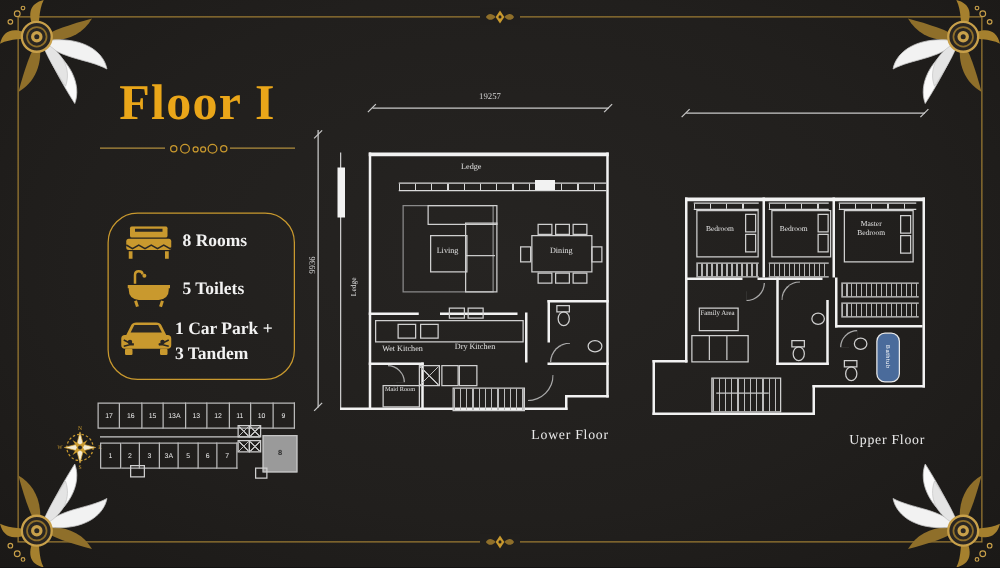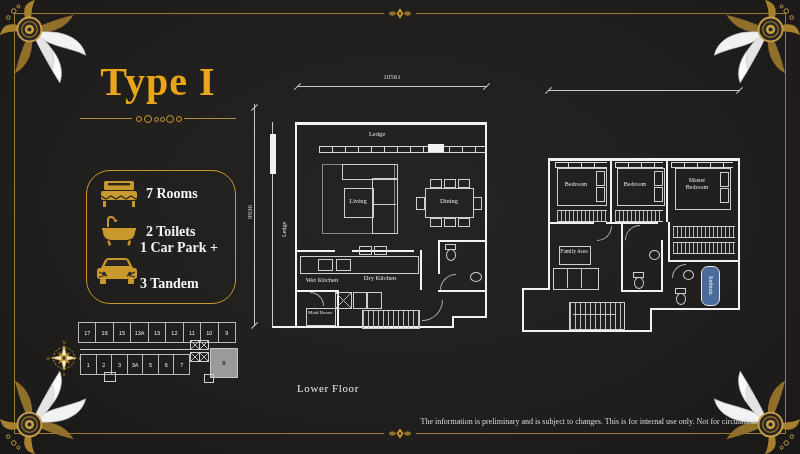--- a/index.html
+++ b/index.html
@@ -26,21 +26,21 @@
   .ticks{position:absolute;border-top:1px solid #d9d9d9;border-bottom:1px solid #d9d9d9;
     background:repeating-linear-gradient(90deg,#d9d9d9 0,#d9d9d9 1px,transparent 1px,transparent 13px);}
   .arc{position:absolute;border:1px solid #aaa;}
   .arc.tl{border-right:none;border-bottom:none;border-top-left-radius:100%;}
   .arc.tr{border-left:none;border-bottom:none;border-top-right-radius:100%;}
   .arc.br{border-left:none;border-top:none;border-bottom-right-radius:100%;}
   .rlabel{position:absolute;color:#e2e2e2;font:6.5px "Liberation Serif",serif;
           text-align:center;line-height:1.15;}
   .dimlabel{position:absolute;color:#d5d5d5;font:7px "Liberation Serif",serif;text-align:center;}
   .floorname{position:absolute;color:#eaeaea;font:11px "Liberation Serif",serif;
-             text-align:left;letter-spacing:.6px;margin-top:40px;}
+             text-align:right;letter-spacing:.6px;}
   .slash{position:absolute;width:1px;height:9px;background:#c9c9c9;transform:rotate(45deg);}
   
   .title{position:absolute;left:68px;top:58px;width:180px;text-align:center;
          color:#eaa619;font:600 40px "Liberation Serif",serif;letter-spacing:1px;}
   .divider{position:absolute;left:80px;top:112px;width:156px;height:12px;}
   .divider .ln{position:absolute;top:6px;width:52px;height:1px;background:#b08d3e;}
   .divider .dot{position:absolute;border:1px solid #c9992e;border-radius:50%;background:none;}
   .area{position:absolute;left:68px;top:122px;width:180px;text-align:center;
         color:#f5f5f5;font:700 27px "Liberation Serif",serif;}
   .ambox{position:absolute;left:86px;top:170px;width:148px;height:132px;
@@ -113,21 +113,21 @@
       <use href="#orn"></use>
     </svg>
 
   <span class="mid-orn" style="top:7px"><svg width="26" height="13">
         <use href="#orn-mid"></use>
       </svg></span>
   <span class="mid-orn" style="top:427px"><svg width="26" height="13">
         <use href="#orn-mid"></use>
       </svg></span>
 
-  <div class="title">Type I</div>
+  <div class="title">Floor I</div>
 
   <div class="divider">
     <i class="ln" style="left:0"></i>
       <i class="ln" style="right:0"></i>
     <i class="dot" style="left:56px;top:4px;width:4px;height:4px"></i>
     <i class="dot" style="left:64px;top:3px;width:6px;height:6px"></i>
     <i class="dot" style="left:74px;top:4.5px;width:3px;height:3px"></i>
     <i class="dot" style="left:80px;top:4.5px;width:3px;height:3px"></i>
     <i class="dot" style="left:86px;top:3px;width:6px;height:6px"></i>
     <i class="dot" style="left:96px;top:4px;width:4px;height:4px"></i>
@@ -139,47 +139,47 @@
   <span class="amicon" style="left:100px;top:181px">
     <svg width="38" height="27" viewBox="0 0 38 27">
       <rect x="4" y="0" width="30" height="9" rx="1.5" fill="#c9992e"></rect>
       <rect x="8" y="2" width="22" height="2.4" fill="#2a2723"></rect>
       <rect x="1" y="10" width="36" height="9" rx="2" fill="#c9992e"></rect>
       <path d="M1,15 l5,3 5,-3 5,3 5,-3 5,3 5,-3 5,3 2,-1" stroke="#2a2723" stroke-width="1.2" fill="none"></path>
       <rect x="3" y="20" width="3" height="6" fill="#c9992e"></rect>
       <rect x="32" y="20" width="3" height="6" fill="#c9992e"></rect>
     </svg>
   </span>
-  <div class="amlabel" style="left:146px;top:186px">7 Rooms</div>
+  <div class="amlabel" style="left:146px;top:186px">8 Rooms</div>
 
   <span class="amicon" style="left:102px;top:216px">
     <svg width="34" height="30" viewBox="0 0 34 30">
       <path d="M6,11 V4 q0,-3 3,-3 q3,0 3,2.5" stroke="#c9992e" stroke-width="2" fill="none"></path>
       <circle cx="13.5" cy="4.5" r="1.6" fill="#c9992e"></circle>
       <path d="M1,13 h32 v3 q0,7 -8,8 h-16 q-8,-1 -8,-8 z" fill="#c9992e"></path>
       <rect x="0" y="12" width="34" height="2.6" fill="#c9992e"></rect>
       <rect x="6" y="24.5" width="2.4" height="5" fill="#c9992e" transform="rotate(-18 7 27)"></rect>
       <rect x="26" y="24.5" width="2.4" height="5" fill="#c9992e" transform="rotate(18 27 27)"></rect>
     </svg>
   </span>
-  <div class="amlabel" style="left:146px;top:224px">2 Toilets</div>
+  <div class="amlabel" style="left:146px;top:224px">5 Toilets</div>
 
   <span class="amicon" style="left:96px;top:254px">
     <svg width="42" height="32" viewBox="0 0 42 32">
       <path d="M5,14 l4,-8 q1,-2 4,-2 h16 q3,0 4,2 l4,8 z" fill="#c9992e"></path>
       <path d="M8.5,12 l3,-6 h19 l3,6 z" fill="#2a2723"></path>
       <rect x="1" y="14" width="40" height="11" rx="3" fill="#c9992e"></rect>
       <path d="M3,18 l8,4 M39,18 l-8,4 M3,23 l8,-2 M39,23 l-8,-2" stroke="#2a2723" stroke-width="1.2"></path>
       <rect x="4" y="25" width="6" height="5" rx="1" fill="#c9992e"></rect>
       <rect x="32" y="25" width="6" height="5" rx="1" fill="#c9992e"></rect>
       <circle cx="8" cy="19.5" r="1.8" fill="#2a2723"></circle>
       <circle cx="34" cy="19.5" r="1.8" fill="#2a2723"></circle>
     </svg>
   </span>
-  <div class="amlabel" style="left:140px;top:240px">1 Car Park +</div>
+  <div class="amlabel" style="left:140px;top:256px">1 Car Park +</div>
   <div class="amlabel" style="left:140px;top:276px">3 Tandem</div>
 
   <span style="position:absolute;left:46px;top:340px;line-height:0">
     <svg width="36" height="36" viewBox="0 0 36 36">
       <circle cx="18" cy="18" r="10.5" fill="none" stroke="#c9992e" stroke-width="1" stroke-dasharray="2 1.6"></circle>
       <polygon points="18,5.5 20.6,15.4 30.5,18 20.6,20.6 18,30.5 15.4,20.6 5.5,18 15.4,15.4" fill="#f3ead2" stroke="#c9992e" stroke-width=".6"></polygon>
       <polygon points="18,9.5 19.7,16.3 26.5,18 19.7,19.7 18,26.5 16.3,19.7 9.5,18 16.3,16.3" fill="#c9992e" transform="rotate(45 18 18)"></polygon>
       <circle cx="18" cy="18" r="1.6" fill="#2a2723"></circle>
       <text x="18" y="4" text-anchor="middle" font-size="4.5" fill="#c9992e" font-family="Liberation Serif,serif">N</text>
       <text x="34" y="19.6" text-anchor="middle" font-size="4.5" fill="#c9992e" font-family="Liberation Serif,serif">E</text>
@@ -213,21 +213,21 @@
     <i class="xbox" style="left:112px;top:18px;width:8px;height:8px"></i>
     <i class="xbox" style="left:121px;top:18px;width:8px;height:8px"></i>
     <i class="xbox" style="left:112px;top:30px;width:8px;height:8px"></i>
     <i class="xbox" style="left:121px;top:30px;width:8px;height:8px"></i>
     <div class="khl" style="left:132px;top:26px;width:26px;height:28px">8</div>
     <i class="f" style="left:26px;top:50px;width:10px;height:8px"></i>
     <i class="f" style="left:126px;top:52px;width:8px;height:7px"></i>
   </div>
 
   <div class="plan" style="left:262px;top:76px;width:250px;height:290px">
-    <div class="dimlabel" style="left:35px;top:-3px;width:190px">10561</div>
+    <div class="dimlabel" style="left:35px;top:-3px;width:190px">19257</div>
     <i class="l" style="left:36px;top:10px;width:189px;height:1px"></i>
     <i class="slash" style="left:35px;top:6px"></i>
     <i class="slash" style="left:224px;top:6px"></i>
     <i class="l" style="left:-8px;top:28px;width:1px;height:222px"></i>
     <i class="slash" style="left:-8px;top:27px"></i>
     <i class="slash" style="left:-8px;top:245px"></i>
     <div class="dimlabel vtext" style="left:-30px;top:132px;width:36px">9936</div>
 
     <i class="w" style="left:33px;top:46px;width:192px;height:3px"></i>
     <i class="l" style="left:10px;top:46px;width:1px;height:206px"></i>
@@ -357,18 +357,18 @@
     </div>
     <i class="f" style="left:160px;top:208px;width:9px;height:4px"></i>
     <i class="f oval" style="left:161px;top:213px;width:8px;height:10px"></i>
     <i class="f oval" style="left:168px;top:190px;width:9px;height:8px"></i>
     <div class="arc tl" style="left:157px;top:184px;width:13px;height:13px"></div>
     <div class="arc br" style="left:82px;top:146px;width:14px;height:14px"></div>
 
     <div class="hatch" style="left:54px;top:222px;width:54px;height:26px"></div>
     <i class="l" style="left:58px;top:234px;width:42px;height:1px"></i>
 
+    <div class="floorname" style="left:33px;top:266px;width:192px">Upper Floor</div>
   </div>
 
 
-  <div class="disclaimer">The information is preliminary and is subject to changes. This is for internal use only. Not for circulation.</div>
 
 </div>
 
 </body></html>

